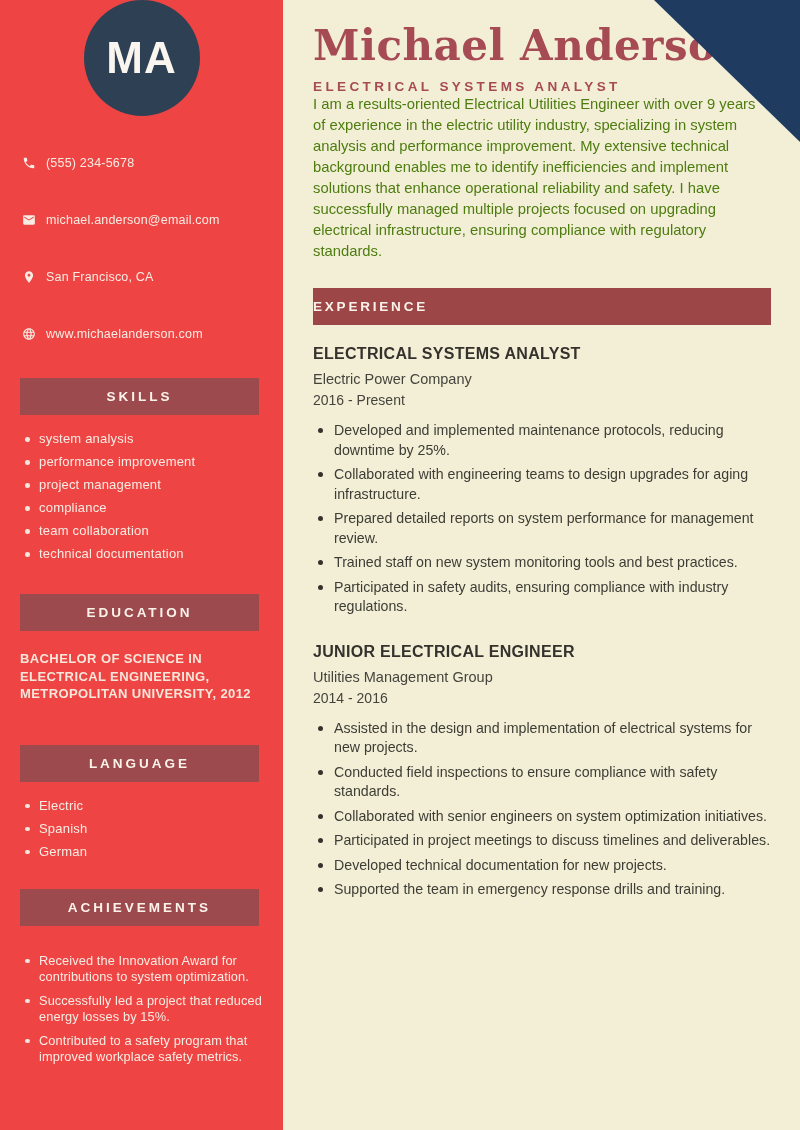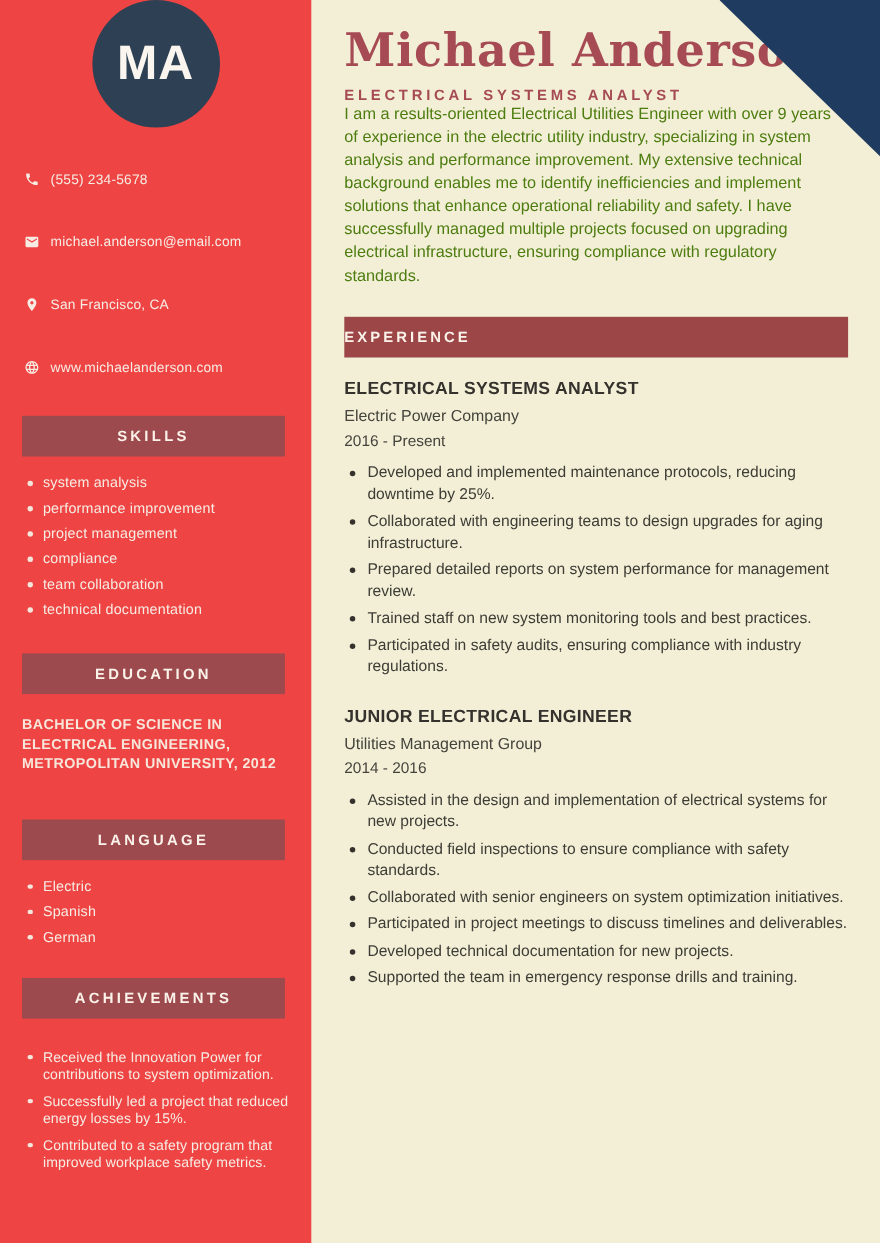--- a/index.html
+++ b/index.html
@@ -273,21 +273,21 @@
     <ul class="side-list">
       <li>Electric</li>
       <li>Spanish</li>
       <li>German</li>
     </ul>
 
     <div class="side-header ach-header">
       <span>ACHIEVEMENTS</span>
     </div>
     <ul class="ach-list">
-      <li>Received the Innovation Power for contributions to system optimization.</li>
+      <li>Received the Innovation Award for contributions to system optimization.</li>
       <li>Successfully led a project that reduced energy losses by 15%.</li>
       <li>Contributed to a safety program that improved workplace safety metrics.</li>
     </ul>
 
   </aside>
 
   <main class="main">
 
     <div class="corner-triangle"></div>
 

